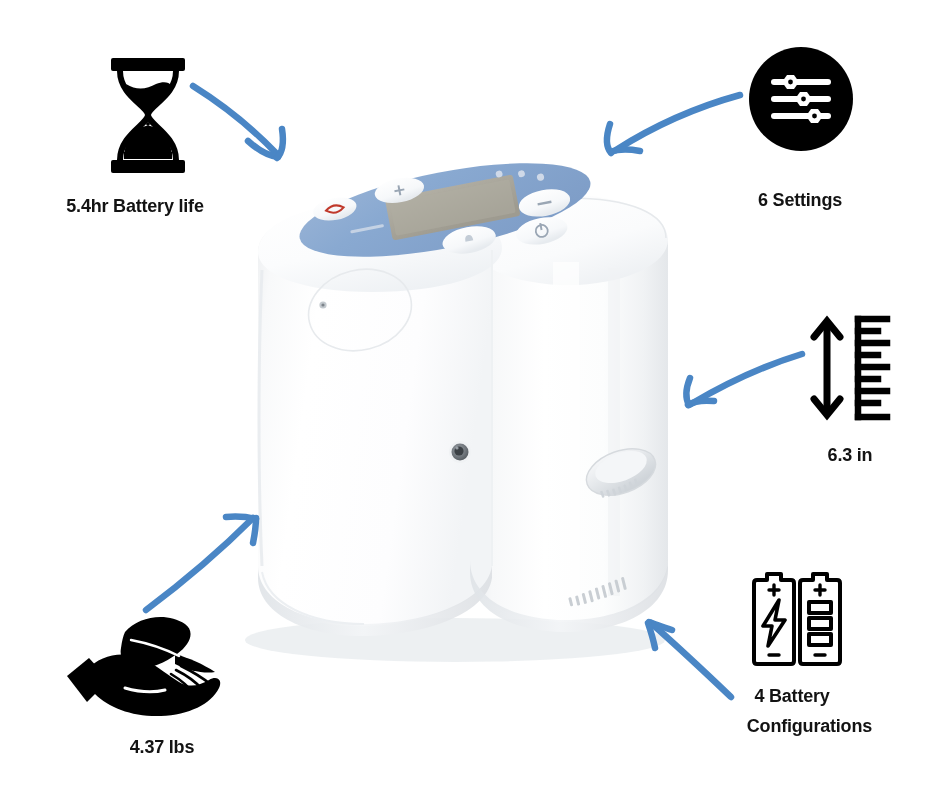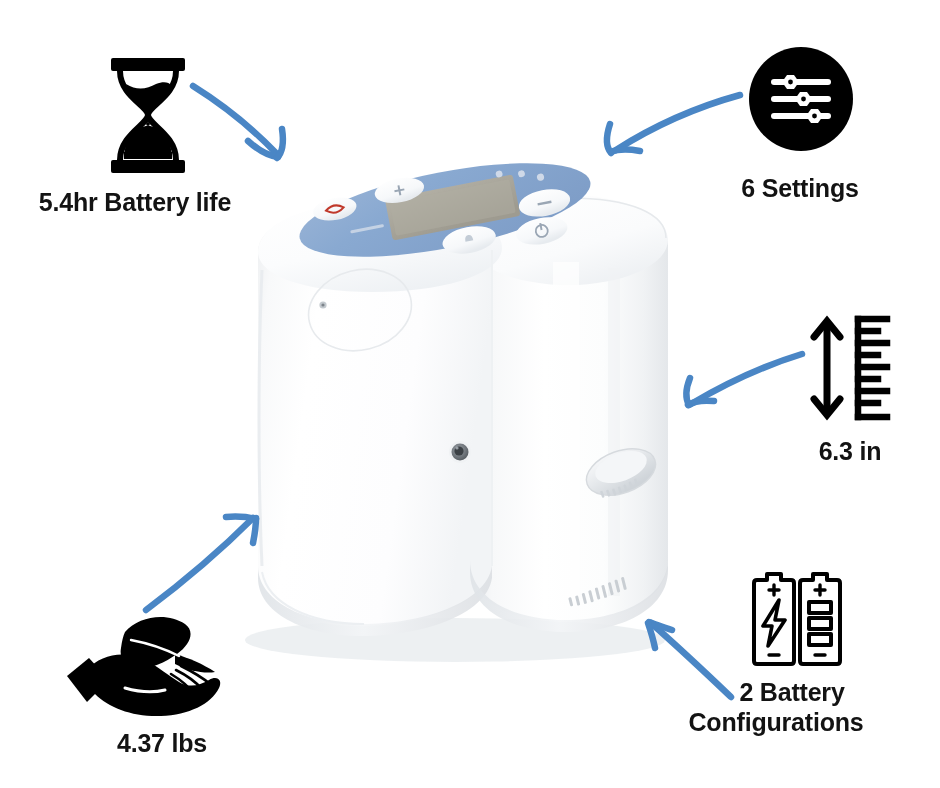--- a/index.html
+++ b/index.html
@@ -16,26 +16,27 @@
     height: 788px;
     background: #ffffff;
     overflow: hidden;
   }
 
   
   .feature-label {
     position: absolute;
     font-family: "Liberation Sans", sans-serif;
     font-weight: bold;
-    font-size: 25px;
+    font-size: 18px;
     line-height: 1.18;
     color: #131313;
     text-align: center;
     letter-spacing: -0.2px;
     white-space: nowrap;
+    margin-top: 8px;
   }
   .feature-label.two-line { white-space: normal; }
 
   
   .icon-box {
     position: absolute;
   }
   .icon-box svg { display: block; }
 
   
@@ -328,21 +329,21 @@
         <rect x="22" y="49" width="60" height="6" rx="3"></rect>
         <path d="M 46 52 L 51 45 L 58 45 L 63 52 L 58 59 L 51 59 Z"></path>
         <circle cx="54.5" cy="52" r="2.4" fill="#000"></circle>
 
         <rect x="22" y="66" width="60" height="6" rx="3"></rect>
         <path d="M 57 69 L 62 62 L 69 62 L 74 69 L 69 76 L 62 76 Z"></path>
         <circle cx="65.5" cy="69" r="2.4" fill="#000"></circle>
       </g>
     </svg>
   </div>
-  <div class="feature-label" style="left:690px; top:174px; width:220px;">6 Settings</div>
+  <div class="feature-label" style="left:690px; top:182px; width:220px;">6 Settings</div>
 
   <div class="icon-box" style="left:806px; top:313px; width:86px; height:110px;">
     <svg width="86" height="110" viewBox="0 0 86 110" xmlns="http://www.w3.org/2000/svg">
 
       <g stroke="#000" stroke-width="7" stroke-linecap="round" fill="none">
         <path d="M 21 10 L 21 100"></path>
         <path d="M 8 24 L 21 8 L 34 24"></path>
         <path d="M 8 86 L 21 102 L 34 86"></path>
       </g>
 
@@ -384,22 +385,22 @@
       <g stroke="#000" stroke-width="3.4" stroke-linecap="round">
         <path d="M 30 22 L 40 22"></path>
           <path d="M 35 17 L 35 27"></path>
         <path d="M 76 22 L 86 22"></path>
           <path d="M 81 17 L 81 27"></path>
         <path d="M 30 87 L 40 87"></path>
         <path d="M 76 87 L 86 87"></path>
       </g>
     </svg>
   </div>
-  <div class="feature-label two-line" style="left:672px; top:678px; width:240px;">2 Battery</div>
-  <div class="feature-label two-line" style="left:656px; top:708px; width:240px;">Configurations</div>
+  <div class="feature-label two-line" style="left:672px; top:678px; width:240px;">4 Battery</div>
+  <div class="feature-label two-line" style="left:632px; top:708px; width:240px;text-align:right;">Configurations</div>
 
   <div class="icon-box" style="left:63px; top:614px; width:170px; height:106px;">
     <svg width="170" height="106" viewBox="0 0 170 106" xmlns="http://www.w3.org/2000/svg">
 
       <path d="M 62 18 C 76 2, 104 -2, 122 10 C 132 17, 128 30, 114 40
                C 100 50, 84 56, 72 54 C 62 52, 56 44, 58 34
                C 59 27, 60 22, 62 18 Z" fill="#000"></path>
       <path d="M 112 40 C 126 44, 140 50, 152 58 C 142 60, 126 57, 112 50 Z" fill="#000"></path>
 
       <g stroke="#000" stroke-width="2.6" stroke-linecap="round" fill="none">

